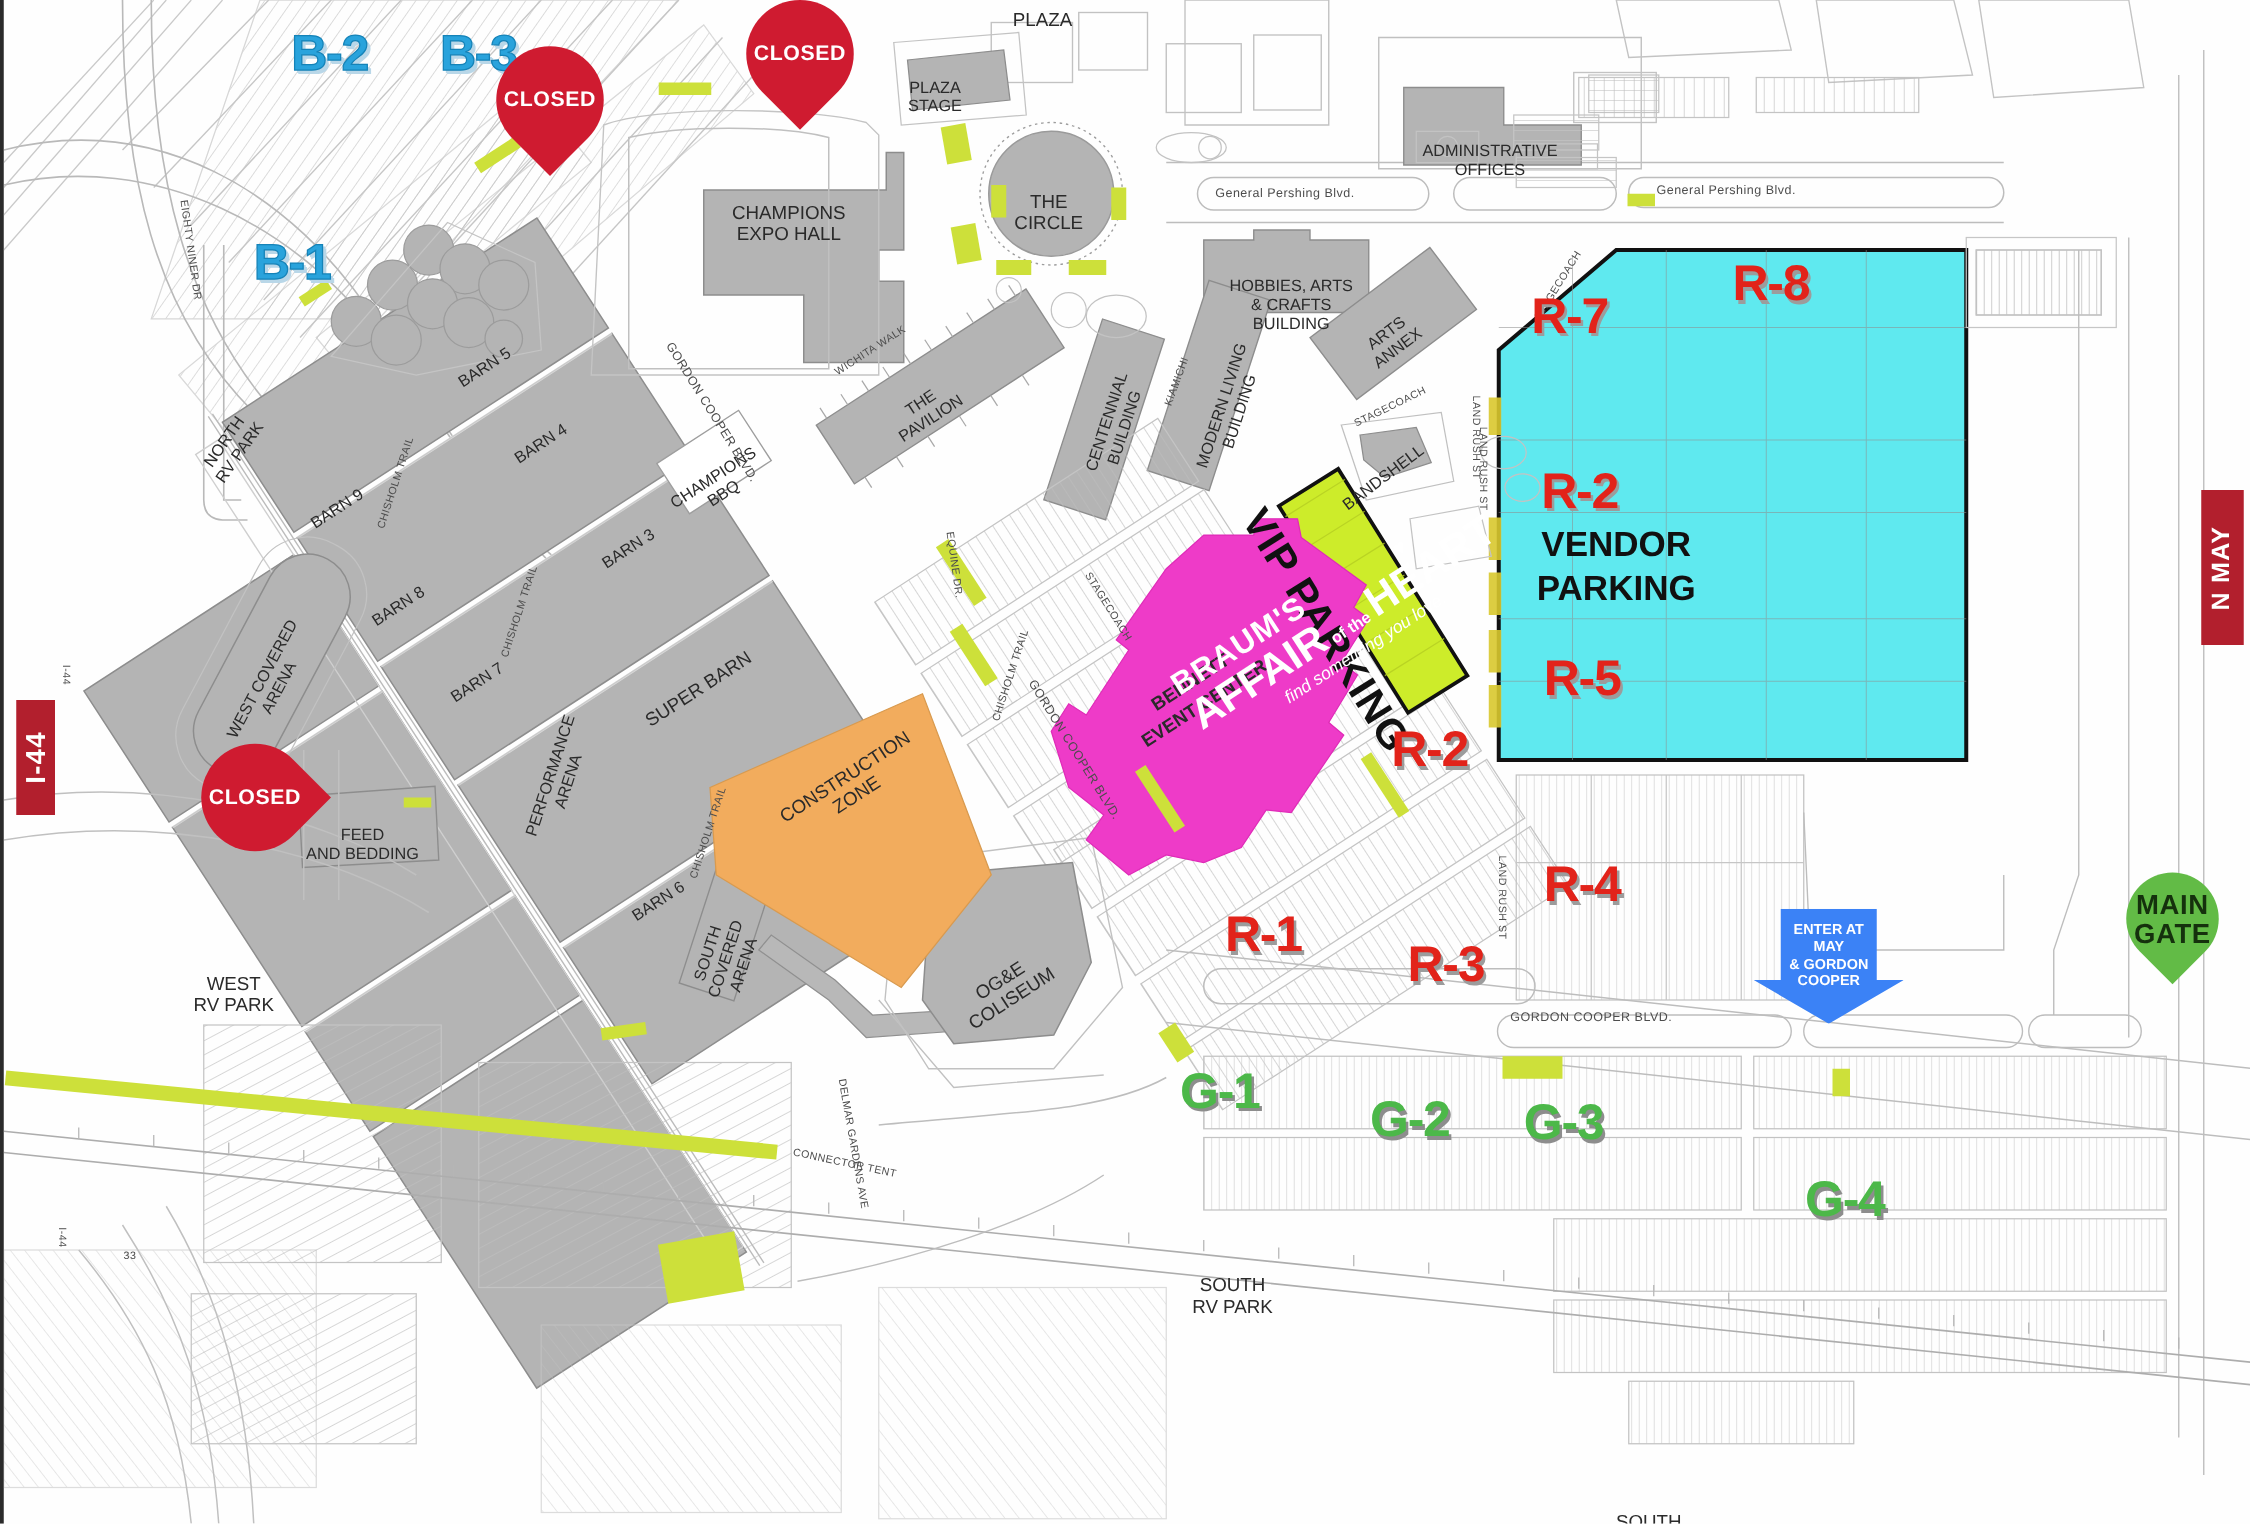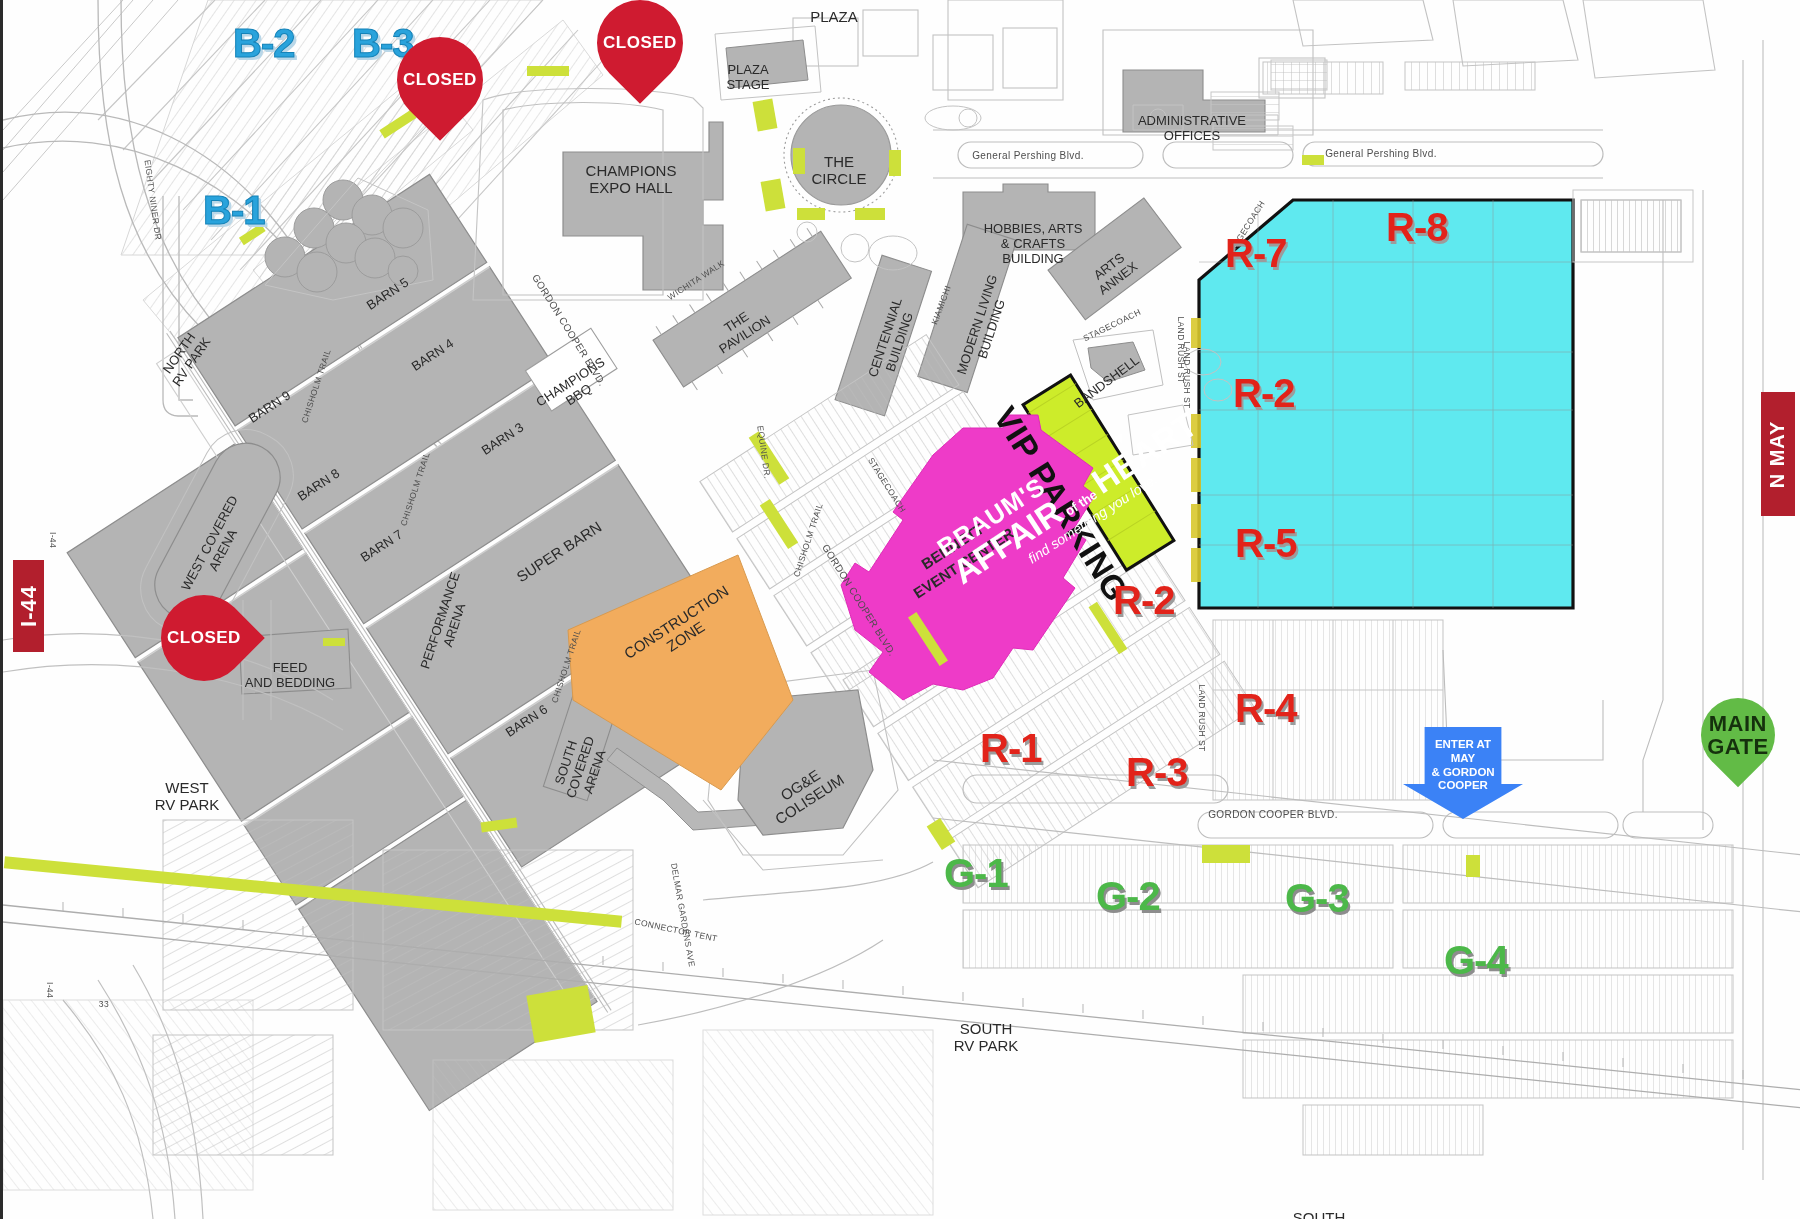--- a/index.html
+++ b/index.html
@@ -618,20 +618,22 @@
       <div class="street" style="left: 313px; top: 386px; transform: translate(-50%, -50%) rotate(-72deg);">CHISHOLM TRAIL</div>
       <div class="street" style="left: 412px; top: 489px; transform: translate(-50%, -50%) rotate(-72deg);">CHISHOLM TRAIL</div>
       <div class="street" style="left: 563px; top: 666px; transform: translate(-50%, -50%) rotate(-72deg);">CHISHOLM TRAIL</div>
       <div class="street" style="left: 761px; top: 452px; transform: translate(-50%, -50%) rotate(82deg);">EQUINE DR.</div>
       <div class="street" style="left: 673px; top: 930px; transform: translate(-50%, -50%) rotate(12deg);">CONNECTOR TENT</div>
       <div class="street" style="left: 680px; top: 915px; transform: translate(-50%, -50%) rotate(80deg);">DELMAR GARDENS AVE</div>
       <div class="street" style="left: 805px; top: 540px; transform: translate(-50%, -50%) rotate(-72deg);">CHISHOLM TRAIL</div>
       <div class="street" style="left: 1178px; top: 350px; transform: translate(-50%, -50%) rotate(90deg);">LAND RUSH ST</div>
     </div>
 
+  <div class="vendor-label" style="left:1200px; top:418px; width:180px;">VENDOR
+PARKING</div>
 
   <div class="vip-text" style="left:1015px; top:400px; transform: rotate(58deg); transform-origin: 0 0;">VIP PARKING</div>
 
   <div class="bldg big" style="left:603px; top:612px; width:150px; transform: rotate(-33deg);">CONSTRUCTION
 ZONE</div>
 
   <div class="bennett-text" style="left:880px; top:535px; width:150px; transform: rotate(-33deg);">BENNETT
 EVENT CENTER</div>
 
   <div class="affair-logo" style="left:930px; top:540px; transform: rotate(-33deg); transform-origin: 0 0;">
@@ -656,21 +658,21 @@
       <div class="zone red" style="left: 977px; top: 728px;">R-1</div>
       <div class="zone red" style="left: 1110px; top: 580px;">R-2</div>
       <div class="zone red" style="left: 1123px; top: 752px;">R-3</div>
       <div class="zone red" style="left: 1232px; top: 688px;">R-4</div>
       <div class="zone red" style="left: 1232px; top: 523px;">R-5</div>
       <div class="zone red" style="left: 1230px; top: 373px;">R-2</div>
       <div class="zone red" style="left: 1222px; top: 233px;">R-7</div>
       <div class="zone red" style="left: 1383px; top: 207px;">R-8</div>
       <div class="zone green" style="left: 941px; top: 853px;">G-1</div>
       <div class="zone green" style="left: 1093px; top: 876px;">G-2</div>
-      <div class="zone green" style="left: 1282px; top: 878px; text-align: center;">G-3</div>
+      <div class="zone green" style="left: 1216px; top: 878px; text-align: center;">G-3</div>
       <div class="zone green" style="left: 1441px; top: 940px;">G-4</div>
     </div>
 
   <div id="marker-layer">
       <div class="pin" style="left: 394px; top: 37px;">
         <span>CLOSED</span>
       </div>
       <div class="pin" style="left: 594px; top: 0px;">
         <span>CLOSED</span>
       </div>

